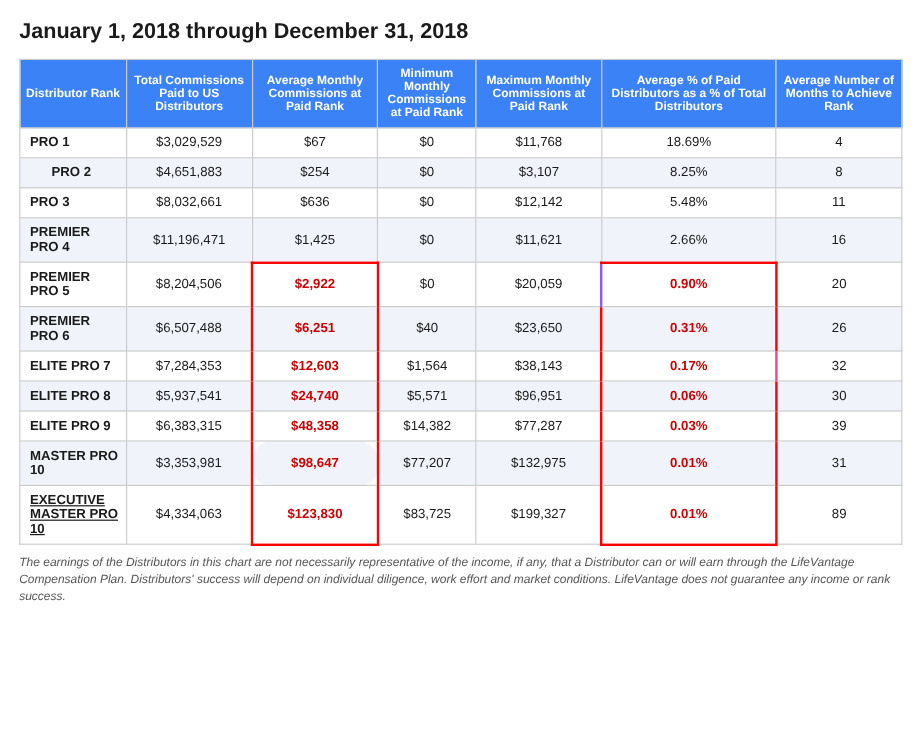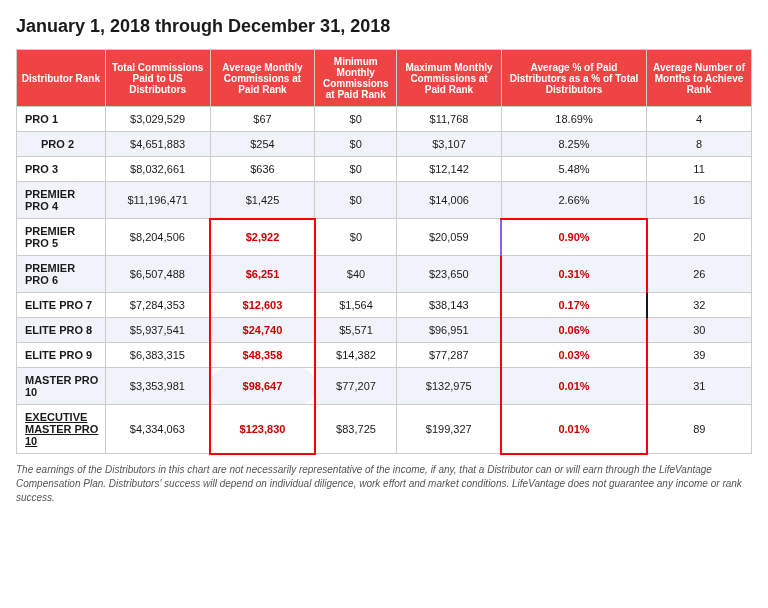--- a/index.html
+++ b/index.html
@@ -15,21 +15,21 @@
       font-weight: bold;
       color: #1a1a1a;
       margin-bottom: 12px;
     }
     table {
       width: 100%;
       border-collapse: collapse;
       font-size: 11px;
     }
     th {
-      background-color: #ef4444;
+      background-color: #3b82f6;
       color: #fff;
       text-align: center;
       padding: 6px 4px;
       font-size: 10px;
       font-weight: bold;
       vertical-align: middle;
       border: 1px solid #ccc;
     }
     td {
       border: 1px solid #ccc;
@@ -85,21 +85,21 @@
       <tr>
         <td style="font-weight: bold; text-align: left; padding-left: 8px;">PRO 1</td>
         <td>$3,029,529</td>
         <td>$67</td>
         <td>$0</td>
         <td>$11,768</td>
         <td>18.69%</td>
         <td>4</td>
       </tr>
       <tr>
-        <td style="font-weight: bold; text-align: left; padding-left: 24px;">PRO 2</td>
+        <td style="font-weight: bold; text-align: center; padding-left: 1px;">PRO 2</td>
         <td>$4,651,883</td>
         <td>$254</td>
         <td>$0</td>
         <td>$3,107</td>
         <td>8.25%</td>
         <td>8</td>
       </tr>
       <tr>
         <td style="font-weight: bold; text-align: left; padding-left: 8px;">PRO 3</td>
         <td>$8,032,661</td>
@@ -107,21 +107,21 @@
         <td>$0</td>
         <td>$12,142</td>
         <td>5.48%</td>
         <td>11</td>
       </tr>
       <tr>
         <td style="font-weight: bold; text-align: left; padding-left: 8px;">PREMIER PRO 4</td>
         <td>$11,196,471</td>
         <td>$1,425</td>
         <td>$0</td>
-        <td>$14,006</td>
+        <td>$11,621</td>
         <td>2.66%</td>
         <td>16</td>
       </tr>
       <tr>
         <td style="font-weight: bold; text-align: left; padding-left: 8px;">PREMIER PRO 5</td>
         <td>$8,204,506</td>
         <td style="color: rgb(204, 0, 0); font-weight: bold; border-left: 2px solid red; border-right: 2px solid red; border-top: 2px solid red;">$2,922</td>
         <td>$0</td>
         <td>$20,059</td>
         <td style="color: rgb(204, 0, 0); font-weight: bold; border-left: 2px solid #8b5cf6; border-right: 2px solid red; border-top: 2px solid red;">0.90%</td>
@@ -135,21 +135,21 @@
         <td>$23,650</td>
         <td style="color: rgb(204, 0, 0); font-weight: bold; border-left: 2px solid red; border-right: 2px solid red;">0.31%</td>
         <td>26</td>
       </tr>
       <tr>
         <td style="font-weight: bold; text-align: left; padding-left: 8px;">ELITE PRO 7</td>
         <td>$7,284,353</td>
         <td style="color: rgb(204, 0, 0); font-weight: bold; border-left: 2px solid red; border-right: 2px solid red;">$12,603</td>
         <td>$1,564</td>
         <td>$38,143</td>
-        <td style="color: rgb(204, 0, 0); font-weight: bold; border-left: 2px solid red; border-right: 2px solid #0f172a;">0.17%</td>
+        <td style="color: rgb(204, 0, 0); font-weight: bold; border-left: 2px solid red; border-right: 2px solid #ec4899;">0.17%</td>
         <td>32</td>
       </tr>
       <tr>
         <td style="font-weight: bold; text-align: left; padding-left: 8px;">ELITE PRO 8</td>
         <td>$5,937,541</td>
         <td style="color: rgb(204, 0, 0); font-weight: bold; border-left: 2px solid red; border-right: 2px solid red; margin-left: 12px;">$24,740</td>
         <td>$5,571</td>
         <td>$96,951</td>
         <td style="color: rgb(204, 0, 0); font-weight: bold; border-left: 2px solid red; border-right: 2px solid red;">0.06%</td>
         <td>30</td>

